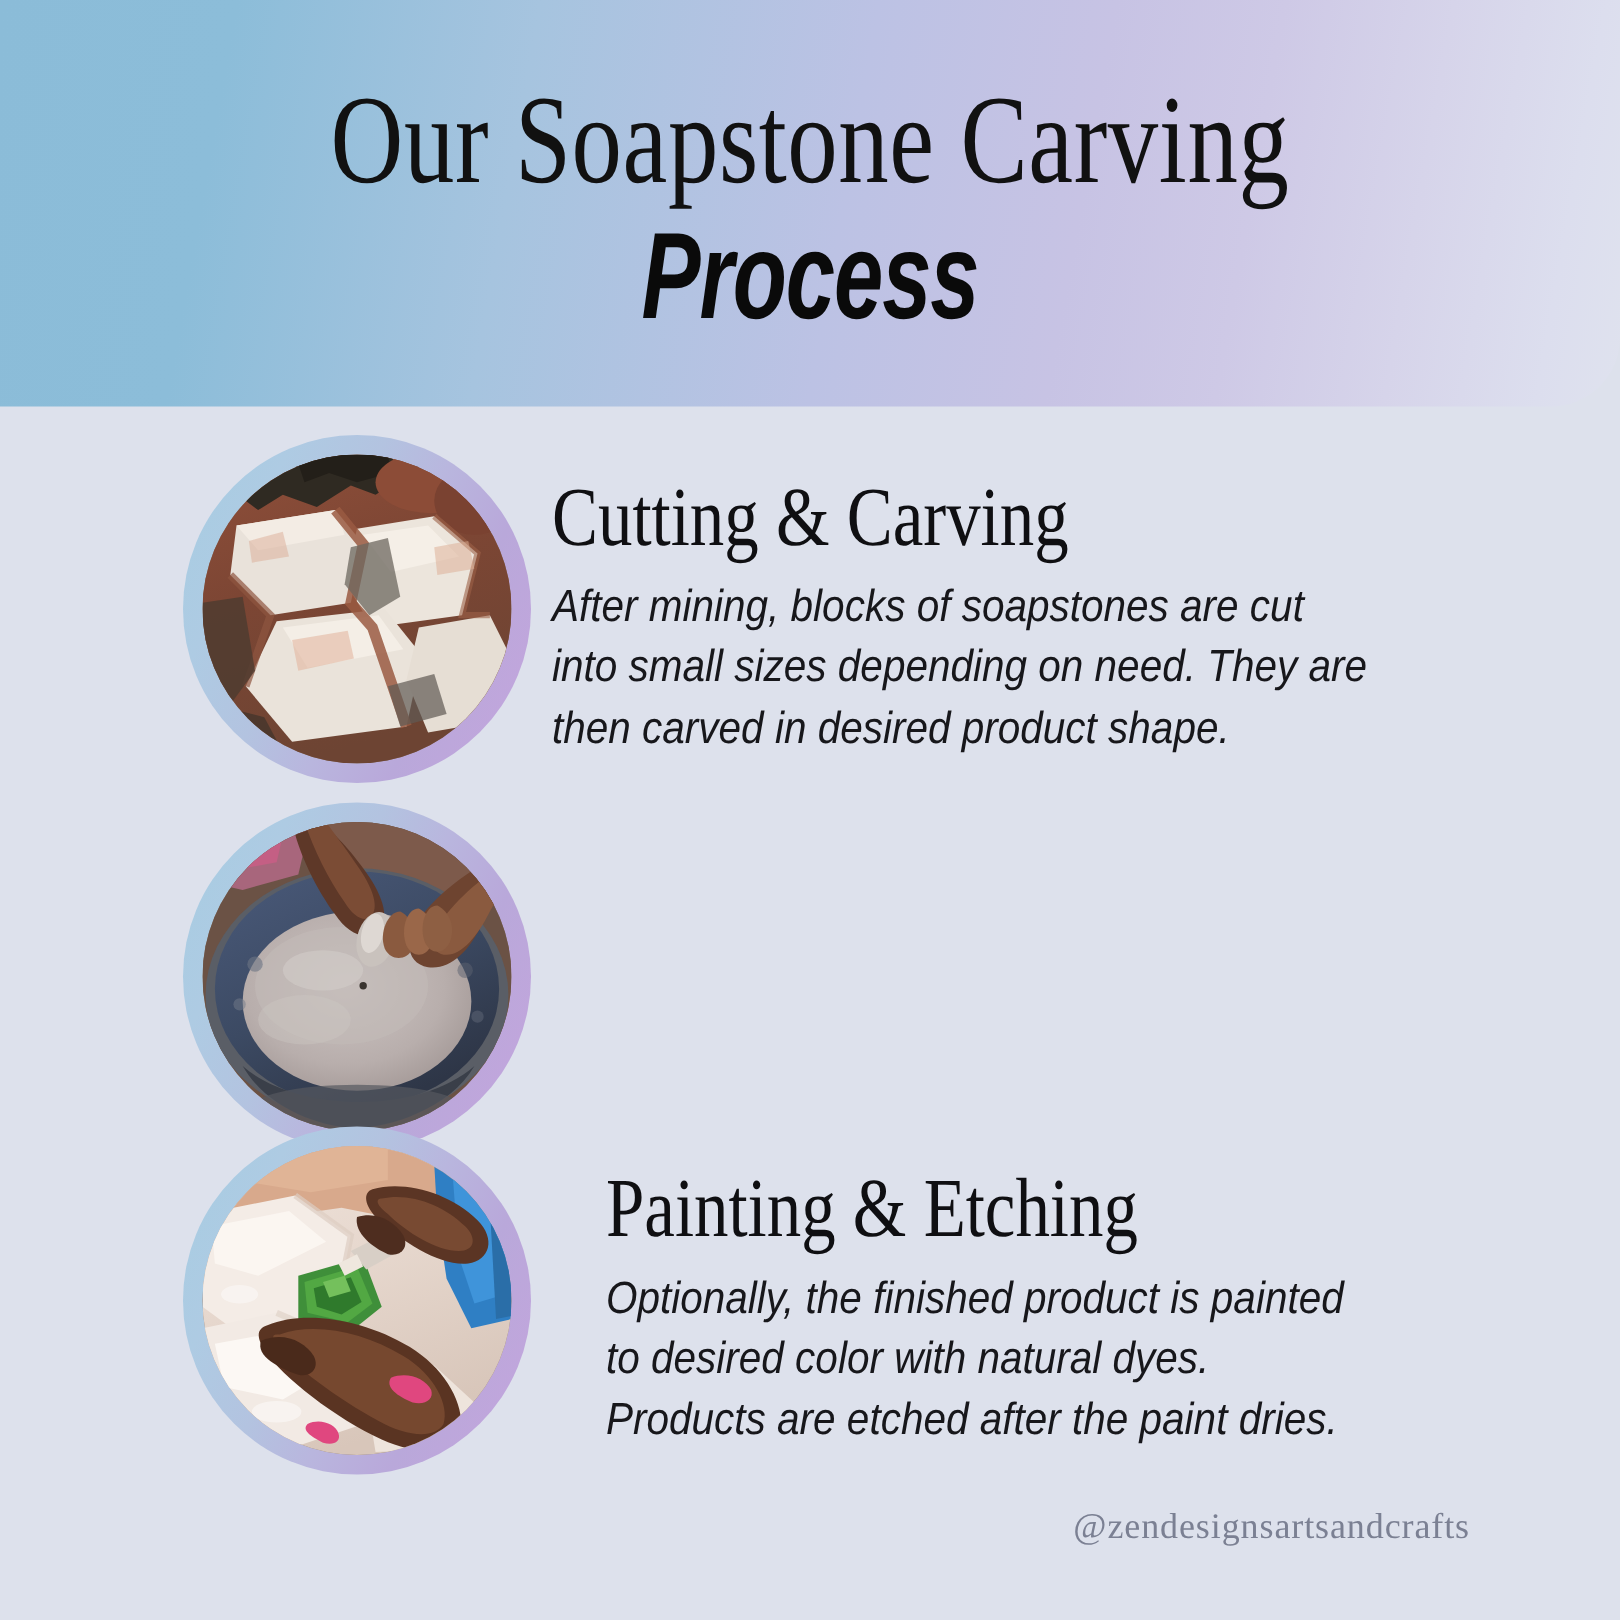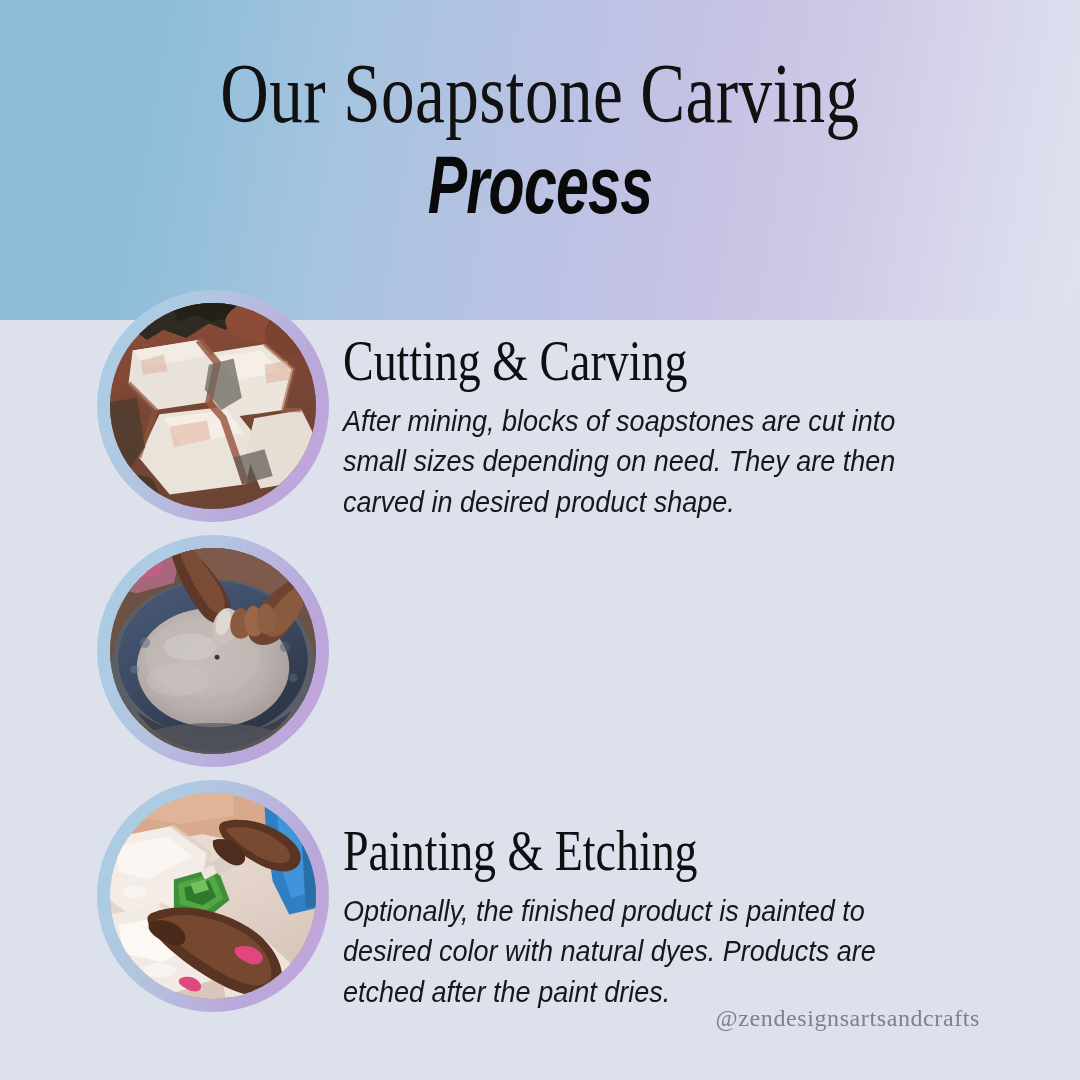--- a/index.html
+++ b/index.html
@@ -25,21 +25,21 @@
     background: #dde1ec;
     overflow: hidden;
   }
 
   
   .header-band {
     position: absolute;
     top: 0;
     left: 0;
     width: 1080px;
-    height: 320px;
+    height: 271px;
     background: linear-gradient(
         100deg,
         #8bbcd8 0%,
         #8cbdd9 14%,
         #a6c4df 32%,
         #bcc2e4 52%,
         #c7c3e4 66%,
         #cec9e6 76%,
         #d6d4ea 86%,
         #dcdeee 95%,
@@ -86,26 +86,27 @@
     top: 268px;
     left: 0;
     width: 1080px;
   }
 
   .step {
     position: absolute;
     left: 0;
     width: 1028px;
     display: flex;
-    align-items: flex-end;
+    align-items: center;
+    padding-left: 25px;
   }
 
   .step-1 { top: 22px; }
   .step-2 { top: 267px; }
-  .step-3 { top: 512px; }
+  .step-3 { top: 483px; gap: 36px; }
 
   
   .media {
     position: relative;
     width: 232px;
     height: 232px;
     margin-left: 97px;
     flex: 0 0 232px;
     border-radius: 50%;
     padding: 13px;

